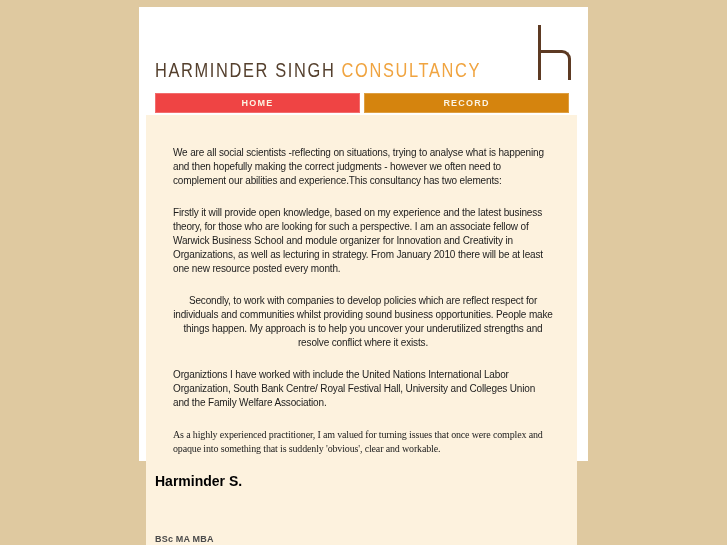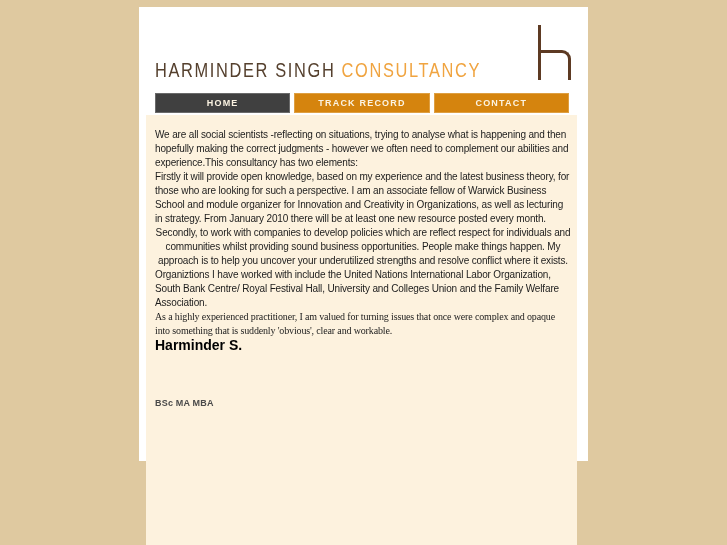--- a/index.html
+++ b/index.html
@@ -58,33 +58,33 @@
     font-family:inherit;
     font-size:9px;
     font-weight:bold;
     letter-spacing:1.2px;
     display:flex;
     align-items:center;
     justify-content:center;
     cursor:pointer;
     box-shadow:inset 0 0 0 1px rgba(255,255,255,0.22);
   }
-  .nav-btn.active { background:#404040; }
+  .nav-btn.active { background:#ef4444; }
   .content {
     position:absolute;
     left:7px; top:108px;
     width:431px; height:430px;
     background:#fdf2de;
     padding:13px 6px 0 9px;
     font-size:10px;
     letter-spacing:-0.15px;
     line-height:14px;
     color:#1c1c1c;
   }
-  .content p { margin:0; }
+  .content p { margin:18px; }
   .p-intro    { margin-bottom:33px; }
   .p-firstly  { margin-bottom:27px; }
   .p-secondly { margin-bottom:16px;text-align:center; }
   .p-insights { margin-bottom:25px; }
   .p-orgs     { margin-bottom:30px; }
   .p-pract    { margin-bottom:3px;font-family:Liberation Serif, serif; }
   .email-link {
     color:#e08c0e;
     text-decoration:underline;
     cursor:pointer;
@@ -111,22 +111,21 @@
   <div class="page">
 
     <div class="site-title">
       <span>HARMINDER SINGH </span><span class="accent">CONSULTANCY</span>
     </div>
 
     <div class="logo"></div>
 
     <nav class="nav">
       <button class="nav-btn active">HOME</button>
-      <button class="nav-btn">TRACK RECORD</button>
-      <button class="nav-btn">CONTACT</button>
+      <button class="nav-btn">RECORD</button>
     </nav>
 
     <main class="content">
       <p class="p-intro">We are all social scientists -reflecting on situations, trying to analyse what is happening and then hopefully making the correct judgments - however we often need to complement our abilities and experience.This consultancy has two elements:</p>
       <p class="p-firstly">Firstly it will provide open knowledge, based on my experience and the latest business theory, for those who are looking for such a perspective. I am an associate fellow of Warwick Business School and module organizer for Innovation and Creativity in Organizations, as well as lecturing in strategy. From January 2010 there will be at least one new resource posted every month.</p>
       <p class="p-secondly">Secondly, to work with companies to develop policies which are reflect respect for individuals and communities whilst providing sound business opportunities. People make things happen. My approach is to help you uncover your underutilized strengths and resolve conflict where it exists.</p>
       <p class="p-orgs">Organiztions I have worked with include the United Nations International Labor Organization, South Bank Centre/ Royal Festival Hall, University and Colleges Union and the Family Welfare Association.</p>
       <p class="p-pract">As a highly experienced practitioner, I am valued for turning issues that once were complex and opaque into something that is suddenly 'obvious', clear and workable.</p>
       <div class="signature-name">Harminder S.</div>
       <div class="signature-creds">BSc MA MBA</div>

